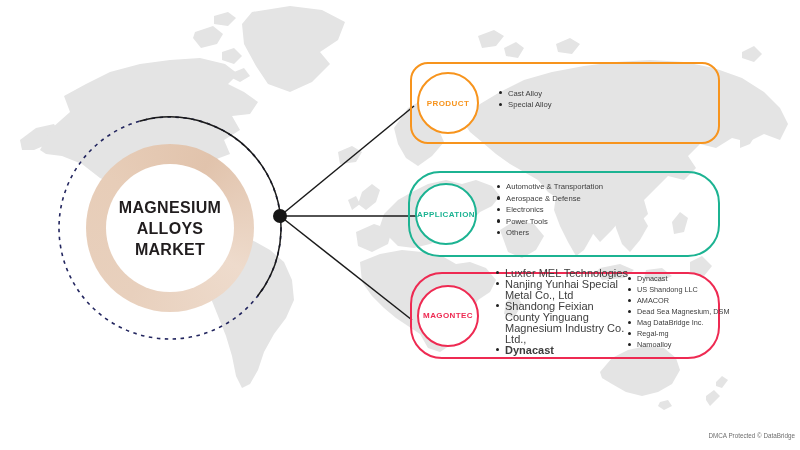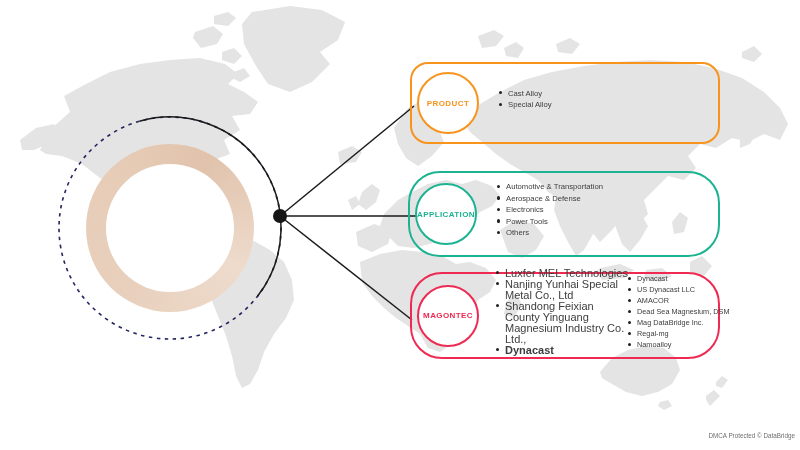--- a/index.html
+++ b/index.html
@@ -81,20 +81,25 @@
   <svg class="overlay-svg" viewBox="0 0 800 450" aria-hidden="true">
     <circle class="orbit-dashed" cx="170" cy="228" r="111"></circle>
     <path class="orbit-solid" d="M 139.4 121.3 A 111 111 0 0 1 257.5 296.3"></path>
     <line class="spoke" x1="280" y1="216" x2="414" y2="106"></line>
     <line class="spoke" x1="280" y1="216" x2="416" y2="216"></line>
     <line class="spoke" x1="280" y1="216" x2="412" y2="320"></line>
     <circle class="hub" cx="280" cy="216" r="7"></circle>
   </svg>
 
   <div class="center-ring"></div>
+  <div class="center-title">
+    <span>MAGNESIUM</span>
+    <span>ALLOYS</span>
+    <span>MARKET</span>
+  </div>
 
   <div class="seg-box box-product">
     <div class="seg-circle">
       <span class="seg-label">PRODUCT</span>
     </div>
     <ul class="seg-items">
       <li>Cast Alloy</li>
       <li>Special Alloy</li>
     </ul>
   </div>
@@ -117,21 +122,21 @@
       <span class="seg-label">MAGONTEC</span>
     </div>
     <ul class="seg-items col1">
       <li>Luxfer MEL Technologies</li>
       <li>Nanjing Yunhai Special Metal Co., Ltd</li>
       <li>Shandong Feixian County Yinguang Magnesium Industry Co. Ltd.,</li>
       <li>Dynacast</li>
     </ul>
     <ul class="seg-items col2">
       <li>Dynacast</li>
-      <li>US Dynacast LLC</li>
+      <li>US Shandong LLC</li>
       <li>AMACOR</li>
       <li>Dead Sea Magnesium, DSM</li>
       <li>Mag DataBridge Inc.</li>
       <li>Regal-mg</li>
       <li>Namoalloy</li>
     </ul>
   </div>
 
   <div class="footer-note">DMCA Protected © DataBridge</div>
 </div>

